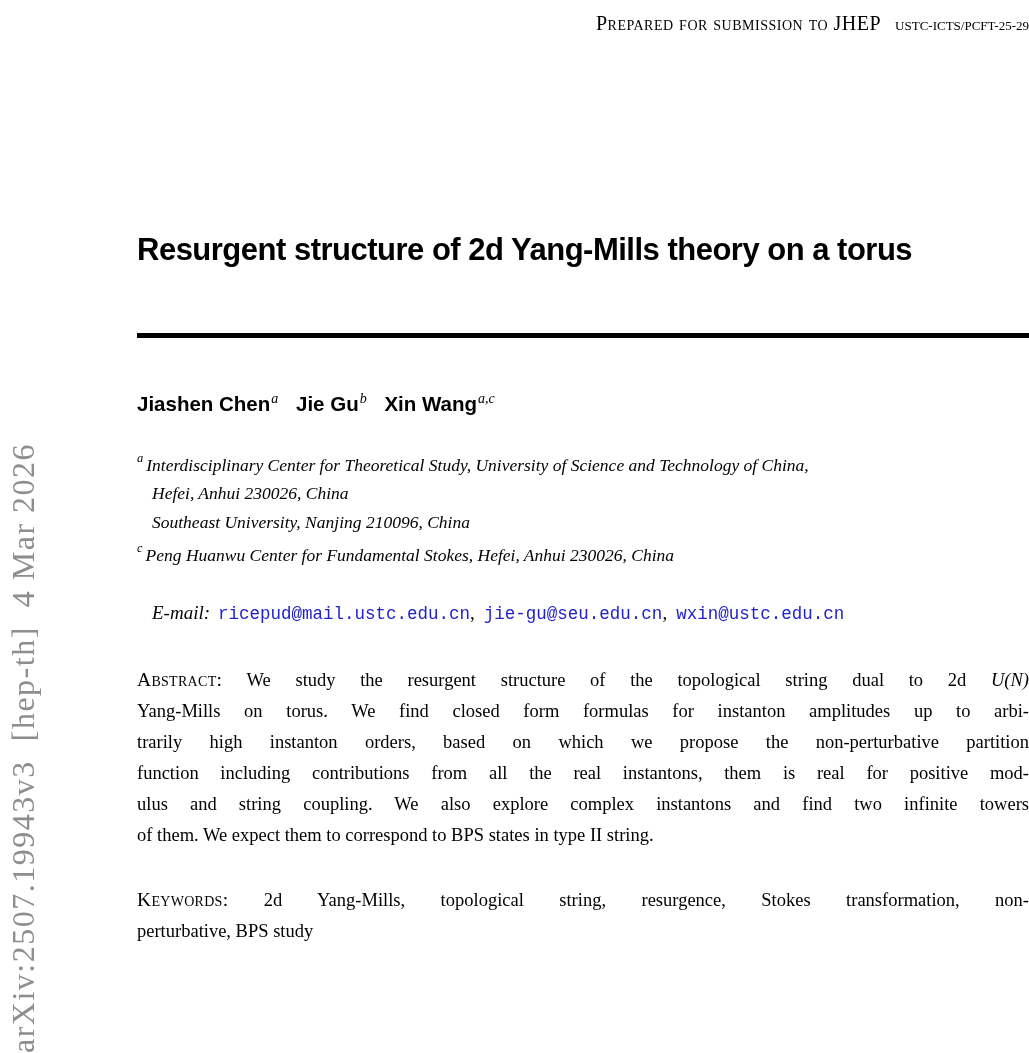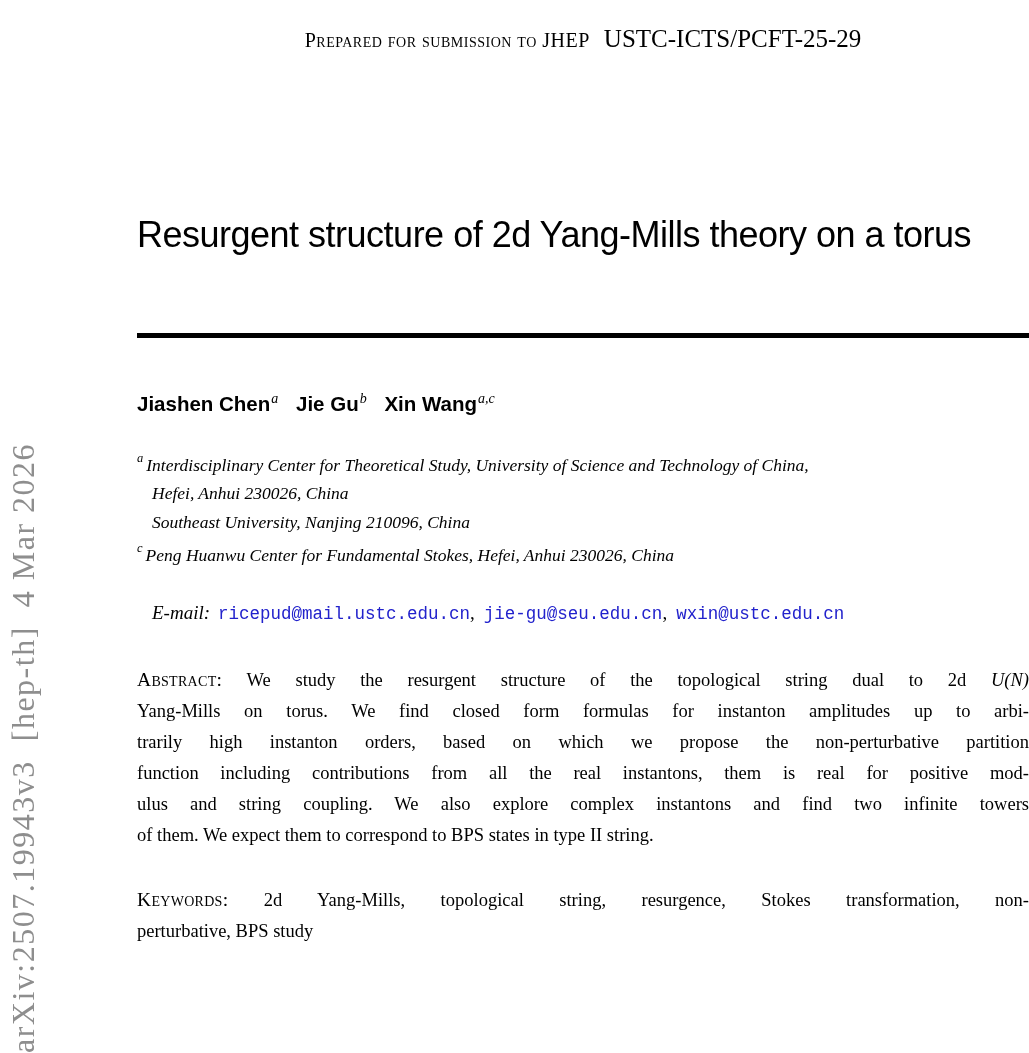--- a/index.html
+++ b/index.html
@@ -10,44 +10,44 @@
     width: 1029px;
     height: 1053px;
     background: #ffffff;
     color: #000;
     font-family: "Liberation Serif", serif;
     overflow: hidden;
   }
   .abs { position: absolute; left: 137px; width: 892px; }
 
   
-  .header { top: 11px; display: flex; justify-content: center; align-items: baseline; gap: 14px; }
+  .header { top: 4px; display: flex; justify-content: flex-end; align-items: baseline; gap: 14px; }
   .header-left { font-variant: small-caps; font-size: 20px; letter-spacing: 0.5px; }
-  .header-right { font-size: 25px; margin-top: 14px; }
+  .header-right { font-size: 13px; margin-top: 14px; }
 
   
   .watermark {
     position: absolute;
     left: 5px;
     top: 1053px;
     transform: rotate(-90deg);
     transform-origin: 0 0;
     white-space: pre;
     font-size: 32px;
     letter-spacing: 1.5px;
     color: var(--watermark-gray);
     font-family: "Liberation Serif", serif;
   }
 
   
   .title {
-    top: 214px;
+    top: 232px;
     font-family: "Liberation Sans", sans-serif;
-    font-weight: 400;
-    font-size: 36px;
+    font-weight: 700;
+    font-size: 31px;
     letter-spacing: -0.5px;
     white-space: nowrap;
   }
 
   .rule { top: 333px; height: 5px; background: #000; }
 
   
   .authors {
     top: 392px;
     font-family: "Liberation Sans", sans-serif;

